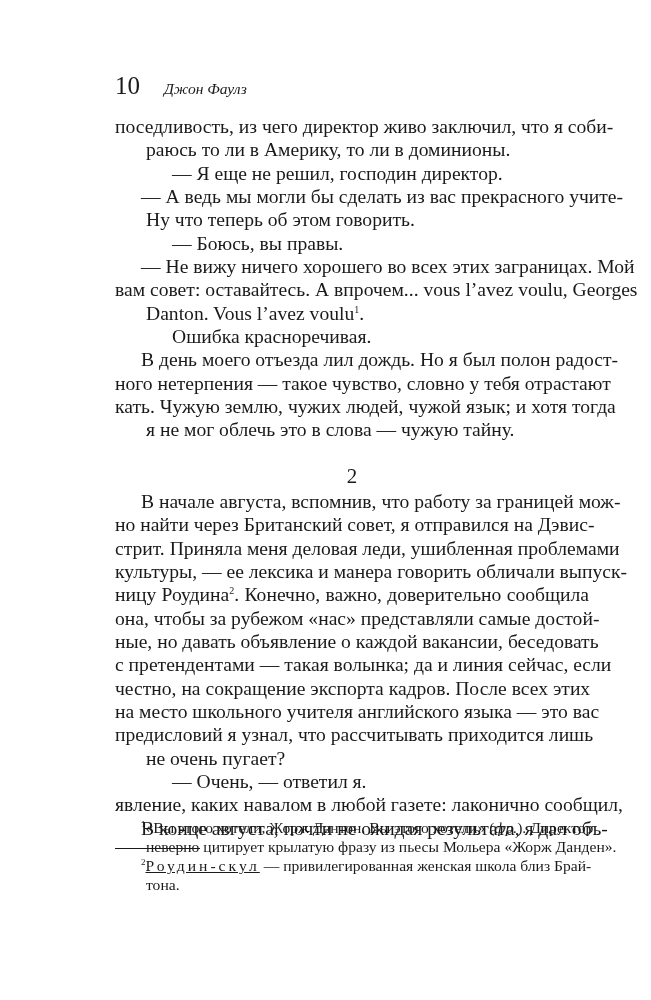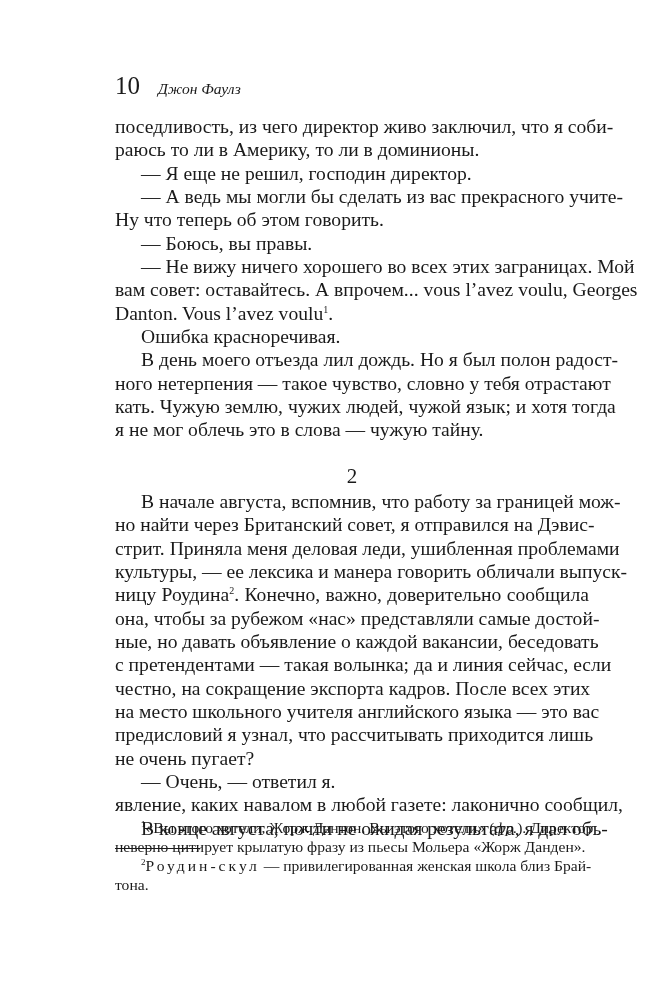--- a/index.html
+++ b/index.html
@@ -3,41 +3,41 @@
   <meta charset="utf-8">
   <style>
     html, body { margin: 0; padding: 0; background: #ffffff; }
     body {
       width: 651px; height: 1000px; position: relative; overflow: hidden;
       font-family: "Liberation Serif", "DejaVu Serif", serif; color: #1a1a1a;
     }
     .page { position: absolute; left: 115px; top: 0; width: 474px; }
     .running-head { position: absolute; top: 72px; left: 0; white-space: nowrap; }
     .folio { font-size: 25px; vertical-align: baseline; margin-top: 48px; }
-    .author { font-style: italic; font-size: 15.5px; margin-left: 14px; }
+    .author { font-style: italic; font-size: 15.5px; margin-left: 20px; }
     .body {
       position: absolute; top: 115px; left: 0; width: 474px;
       font-size: 19.6px; line-height: 23.35px;
       text-align: justify; hyphens: manual;
     }
     .line { display: block; text-align: justify; text-align-last: justify; white-space: nowrap; }
-    .line.last { text-align-last: left; }
+    .line.last { text-align-last: left; margin-left: 31px; }
     .line.indent { text-indent: 26px; }
     .chapter {
       text-align: center; font-size: 21px; margin: 23px 0 2px 0; line-height: 23px;
     }
     sup { font-size: 10px; line-height: 0; vertical-align: 7px; }
     .fn-rule { position: absolute; top: 848px; left: 0; width: 85px; height: 1px; background: #1a1a1a; }
     .footnotes {
       position: absolute; top: 818px; left: 0; width: 474px;
       font-size: 15.6px; line-height: 19px;
     }
     .footnotes .line.indent { text-indent: 26px; }
     .fn-sup { font-size: 9px; vertical-align: 6px; line-height: 0; }
-    .spaced { letter-spacing: 3px; }
+    .spaced { letter-spacing: 3px; text-decoration: underline; }
   </style>
 </head>
 <body>
 
 <div class="page">
 
   <div class="running-head">
     <span class="folio">10</span>
     <span class="author">Джон Фаулз</span>
   </div>

